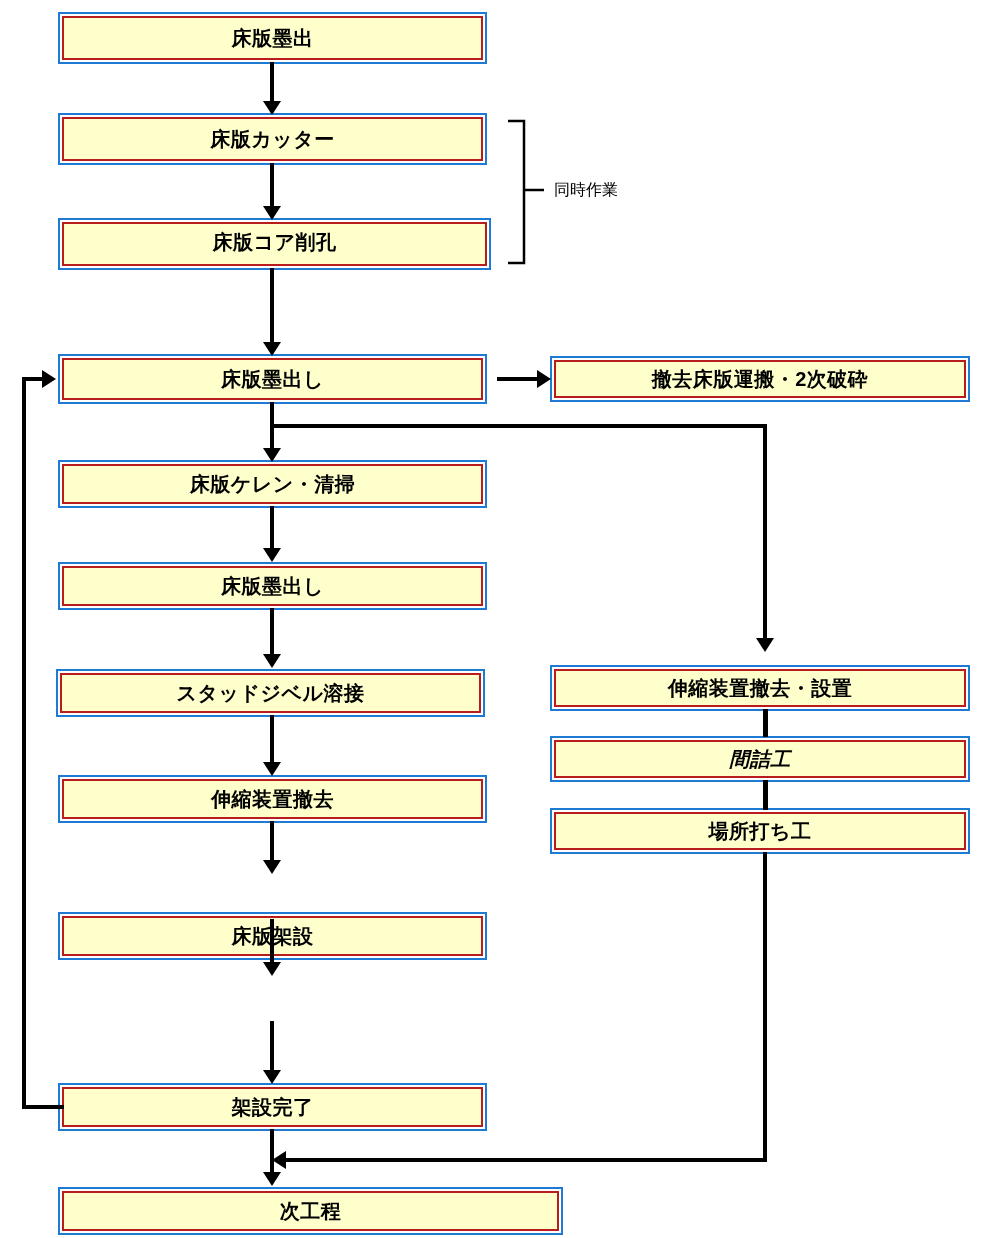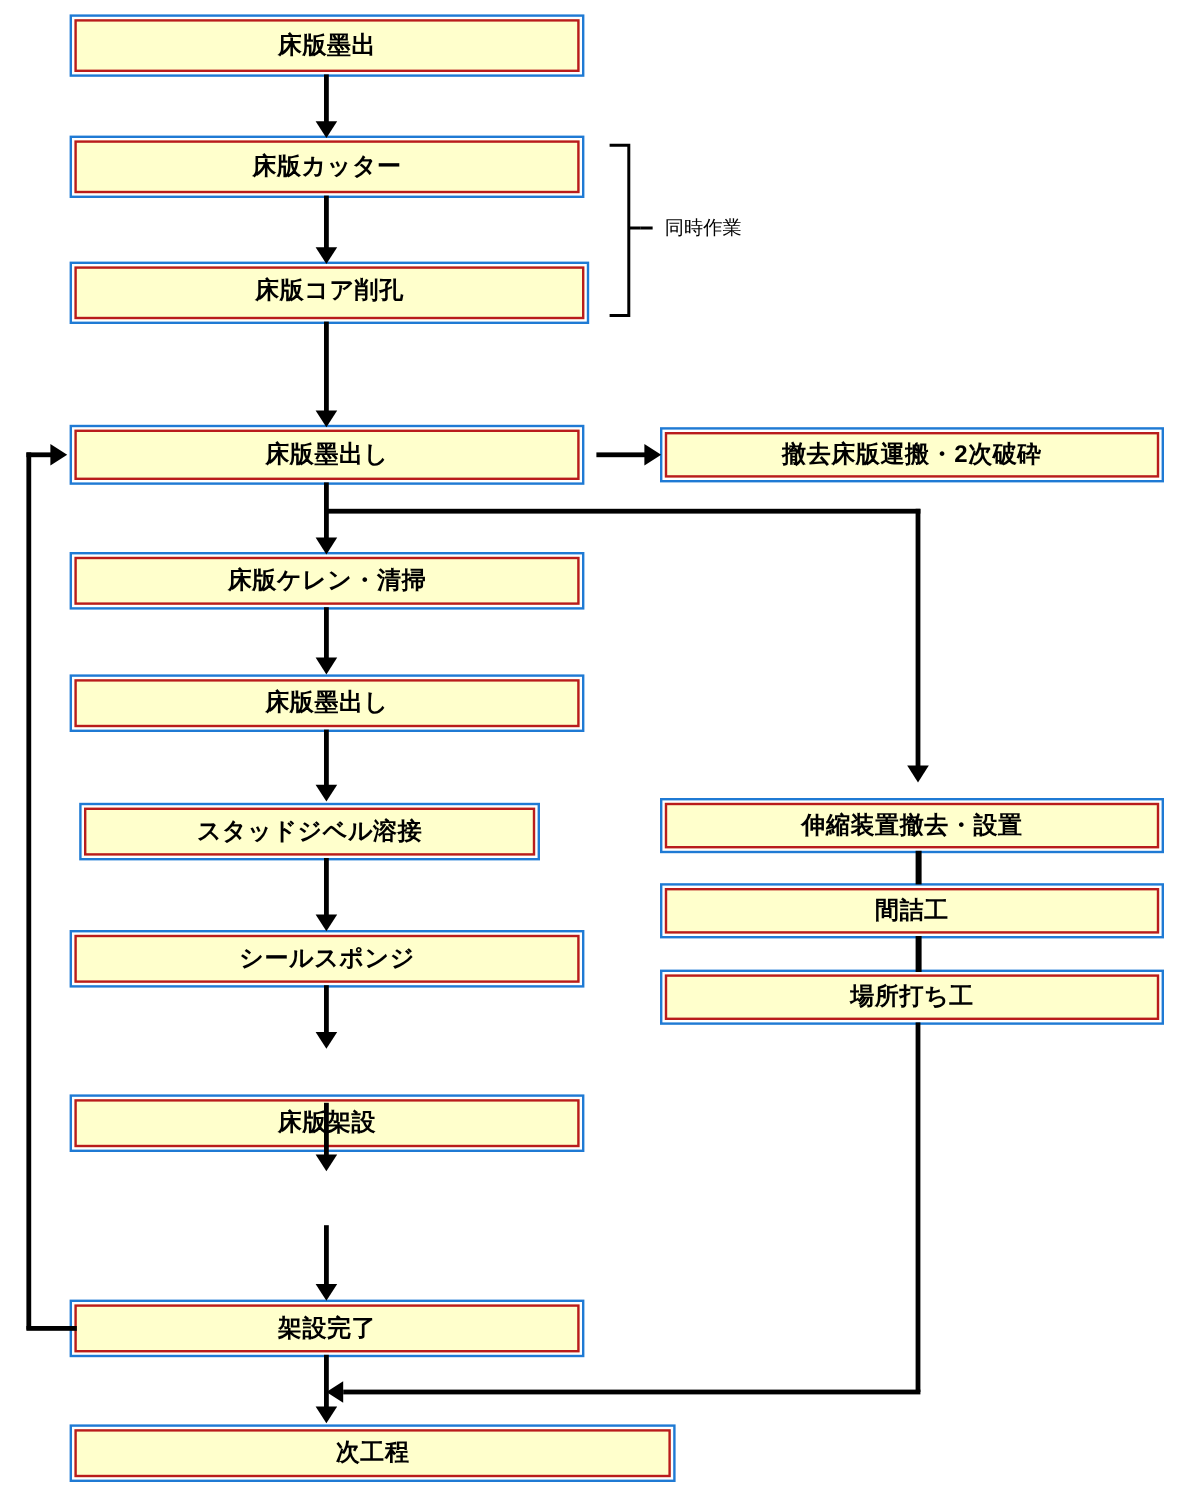--- a/index.html
+++ b/index.html
@@ -109,26 +109,26 @@
   </div>
 
   <div class="node" style="left:62px; top:464px; width:421px; height:40px;">
     <span class="node-label">床版ケレン・清掃</span>
   </div>
 
   <div class="node" style="left:62px; top:566px; width:421px; height:40px;">
     <span class="node-label">床版墨出し</span>
   </div>
 
-  <div class="node" style="left:70px; top:673px; width:376px; height:40px;text-align:right;">
+  <div class="node" style="left:60px; top:673px; width:421px; height:40px;text-align:right;">
     <span class="node-label">スタッドジベル溶接</span>
   </div>
 
   <div class="node" style="left:62px; top:779px; width:421px; height:40px;">
-    <span class="node-label">シールスポンジ</span>
+    <span class="node-label">伸縮装置撤去</span>
   </div>
 
   <div class="node" style="left:62px; top:916px; width:421px; height:40px;">
     <span class="node-label">床版架設</span>
   </div>
 
 
   <div class="node" style="left:62px; top:1087px; width:421px; height:40px;text-align:right;">
     <span class="node-label">架設完了</span>
   </div>
@@ -138,21 +138,21 @@
   </div>
 
   <div class="node" style="left:554px; top:360px; width:412px; height:38px;">
     <span class="node-label">撤去床版運搬・2次破砕</span>
   </div>
 
   <div class="node" style="left:554px; top:669px; width:412px; height:38px;">
     <span class="node-label">伸縮装置撤去・設置</span>
   </div>
 
-  <div class="node" style="left:554px; top:740px; width:412px; height:38px;">
+  <div class="node" style="left:554px; top:740px; width:412px; height:38px;font-style:italic;">
     <span class="node-label">間詰工</span>
   </div>
 
   <div class="node" style="left:554px; top:812px; width:412px; height:38px;">
     <span class="node-label">場所打ち工</span>
   </div>
 
   <div class="line-v" style="left:270px; top:62px; height:42px;"></div>
   <div class="arrow-down" style="left:263px; top:101px;"></div>
 

